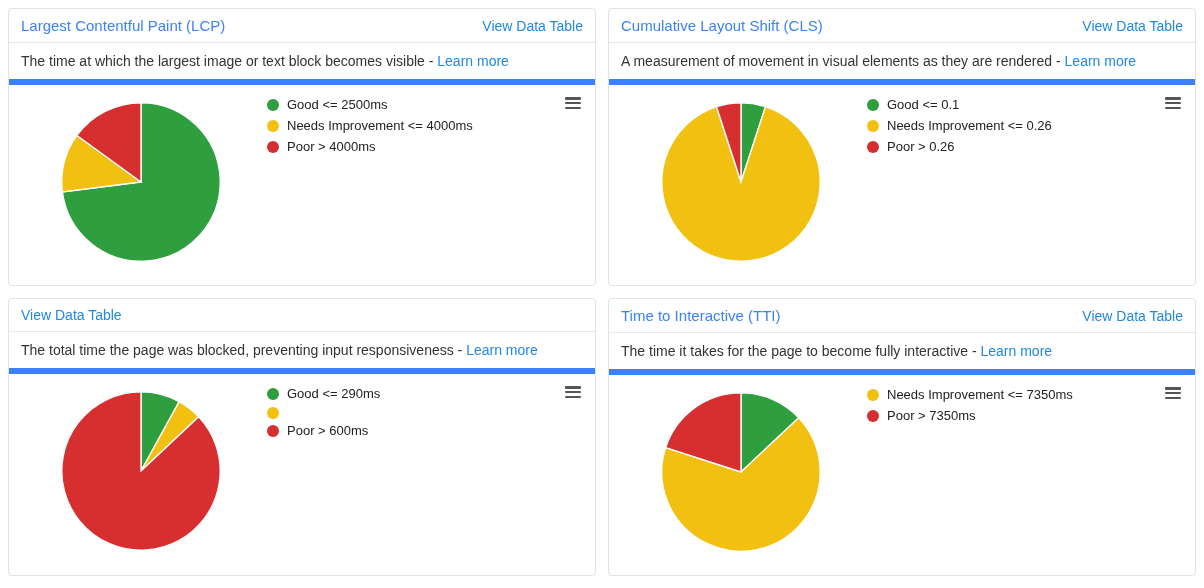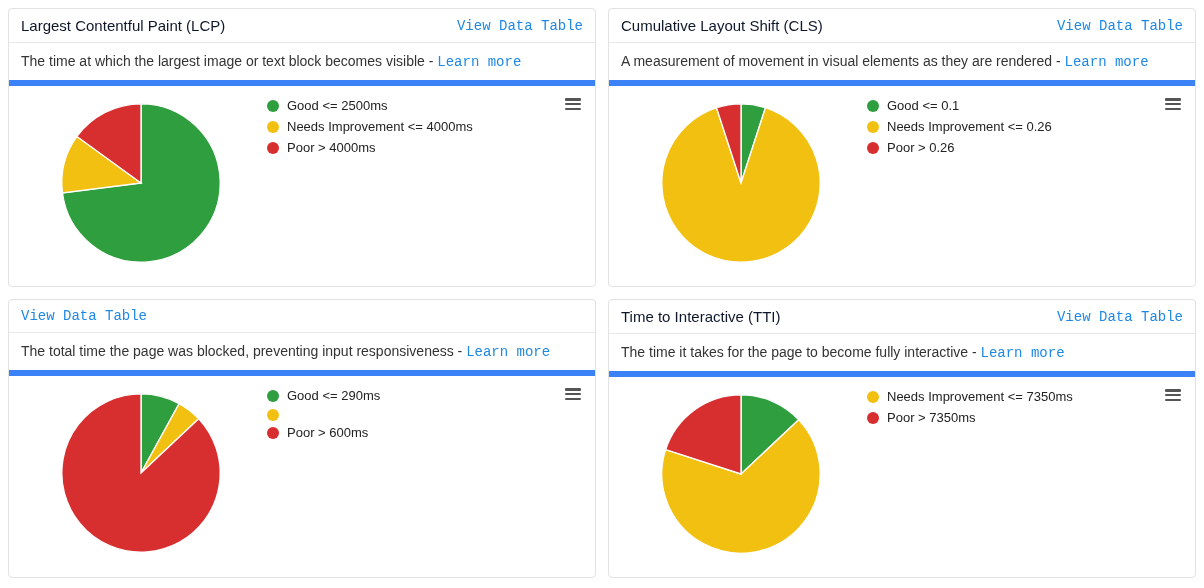--- a/index.html
+++ b/index.html
@@ -24,27 +24,26 @@
   }
   .card-header {
     display: flex;
     justify-content: space-between;
     align-items: center;
     padding: 8px 12px;
     border-bottom: 1px solid #e8e8e8;
   }
   .card-title {
     font-size: 15px;
-    color: #0f172a;
+    color: #3b82f6;
   }
   .link {
     color: #1e88e5;
     cursor: pointer;
     font-size: 14px;
-    font-family: Liberation Mono, monospace;
   }
   .card-sub {
     padding: 10px 12px;
     border-bottom: 6px solid #3b82f6;
     color: #333;
     font-size: 14px;
   }
   .card-body {
     display: flex;
     padding: 6px 12px 12px 12px;

